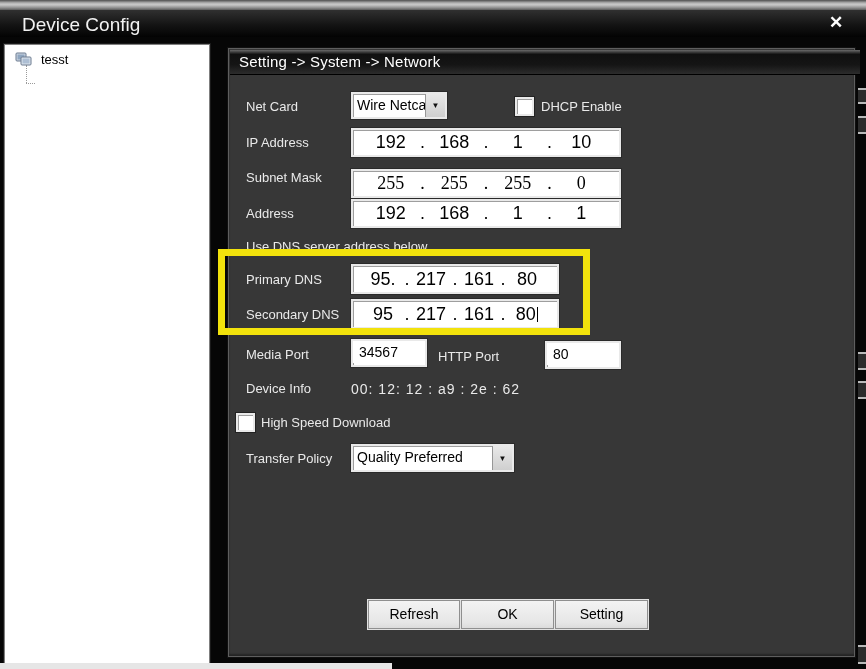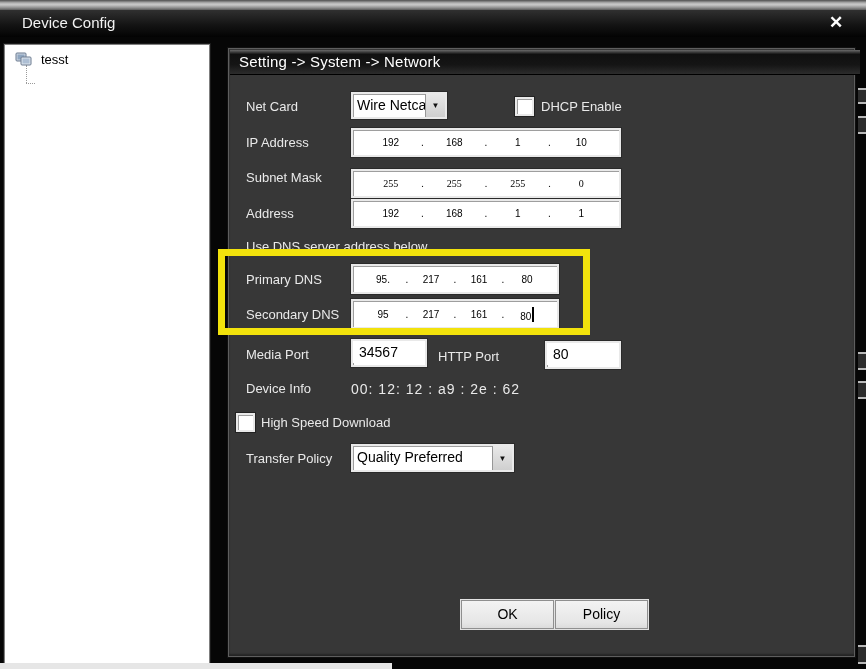--- a/index.html
+++ b/index.html
@@ -7,21 +7,21 @@
          font-family:"Liberation Sans",sans-serif;-webkit-font-smoothing:antialiased;}
   .abs{position:absolute;}
 
   
   #top-strip{left:0;top:0;width:866px;height:10px;
     background:linear-gradient(180deg,#4e4e4e 0%,#b4b4b4 30%,#c9c9c9 48%,#8e8e8e 78%,#5a5a5a 100%);}
 
   
   #title-bar{left:0;top:10px;width:866px;height:27px;
     background:linear-gradient(180deg,#303030 0%,#141414 55%,#030303 100%);}
-  #title-text{left:22px;top:4px;color:#f2f2f2;font-size:15px;}
+  #title-text{left:22px;top:4px;color:#f2f2f2;font-size:19px;}
   #close-btn{left:824px;top:12px;width:24px;height:22px;color:#fff;font-size:17px;
     font-weight:bold;text-align:center;line-height:22px;cursor:pointer;}
 
   
   #tree-panel{left:4px;top:44px;width:204px;height:619px;background:#fff;
     border:1px solid #7f7f7f;box-shadow:0 0 0 1px #1a1a1a;}
   .tree-label{font-size:13px;color:#000;white-space:nowrap;}
   #tree-root-row{left:10px;top:5px;height:18px;display:flex;align-items:center;gap:8px;}
   #tree-child-row{left:26px;top:26px;height:22px;display:flex;align-items:center;gap:8px;}
   #tree-child-label{background:#e4e9f1;padding:1px 4px;}
@@ -34,21 +34,21 @@
   #panel-header{left:1px;top:1px;width:621px;height:24px;
     background:linear-gradient(180deg,#6a6a6a 0%,#101010 18%,#151515 62%,#2c2c2c 100%);
     border-bottom:1px solid #000;color:#fff;font-size:15px;font-weight:normal;
     line-height:24px;padding-left:9px;letter-spacing:.2px;}
 
   .lbl{font-size:13px;color:#e9e9e9;white-space:nowrap;}
 
   
   .sunken{background:#fff;border:2px solid #e9e9e9;
     box-shadow:inset 1px 1px 0 rgba(0,0,0,.38), 0 0 0 1px #2a2a2a;}
-  .ipfield{display:flex;align-items:center;font-size:10px;color:#000;padding:0 10px;}
+  .ipfield{display:flex;align-items:center;font-size:18px;color:#000;padding:0 10px;}
   .oct{flex:1;text-align:center;white-space:nowrap;}
   .ipsep{width:8px;text-align:center;color:#000;}
   .caret{display:inline-block;width:1.5px;height:15px;background:#000;vertical-align:-2px;margin-left:1px;}
 
   .portfield{font-size:14px;color:#000;padding:0 0 0 6px;border:none;outline:none;
     font-family:"Liberation Sans",sans-serif;}
 
   
   .dd{display:flex;align-items:stretch;}
   .dd-txt{flex:1;font-size:14px;color:#000;padding:3px 2px 0 4px;white-space:nowrap;overflow:hidden;}
@@ -188,22 +188,23 @@
 
     <div class="abs cb" style="left:7px;top:364px;"></div>
     <div class="abs lbl" style="left:32px;top:366px;">High Speed Download</div>
 
     <div class="abs lbl" style="left:17px;top:402px;">Transfer Policy</div>
     <div class="abs sunken dd" style="left:122px;top:395px;width:159px;height:24px;">
       <span class="dd-txt">Quality Preferred</span>
       <span class="dd-btn">▼</span>
     </div>
 
+    <div class="abs btn3d" style="left:139px;top:551px;width:90px;height:27px;">Refresh</div>
     <div class="abs btn3d" style="left:232px;top:551px;width:91px;height:27px;">OK</div>
-    <div class="abs btn3d" style="left:326px;top:551px;width:91px;height:27px;">Policy</div>
+    <div class="abs btn3d" style="left:326px;top:551px;width:91px;height:27px;">Setting</div>
   </div>
 
   <div class="abs" id="highlight-box"></div>
 
   <div class="abs frag" style="top:88px;height:12px;"></div>
   <div class="abs frag" style="top:116px;height:14px;"></div>
   <div class="abs frag" style="top:352px;height:14px;"></div>
   <div class="abs frag" style="top:381px;height:14px;"></div>
   <div class="abs frag" style="top:645px;height:15px;"></div>
 

